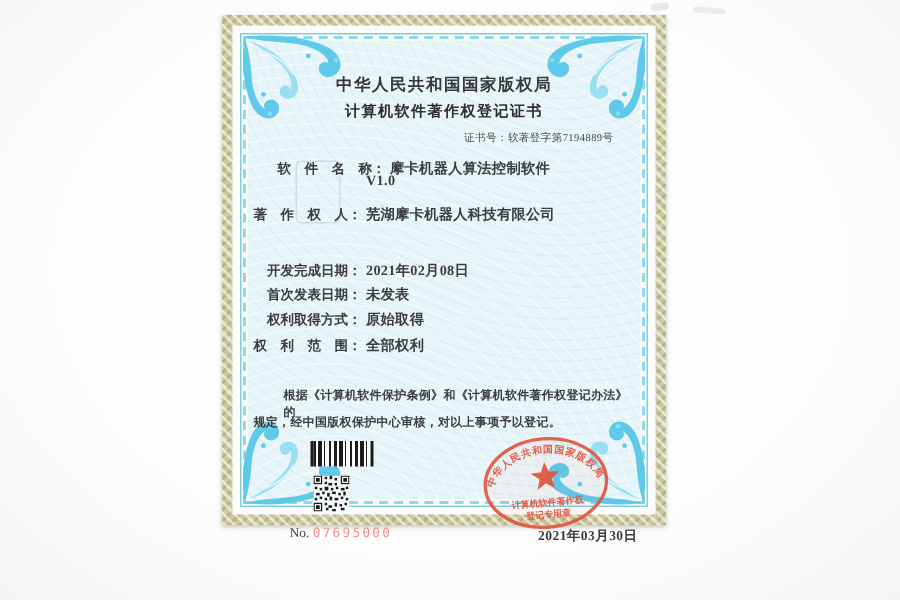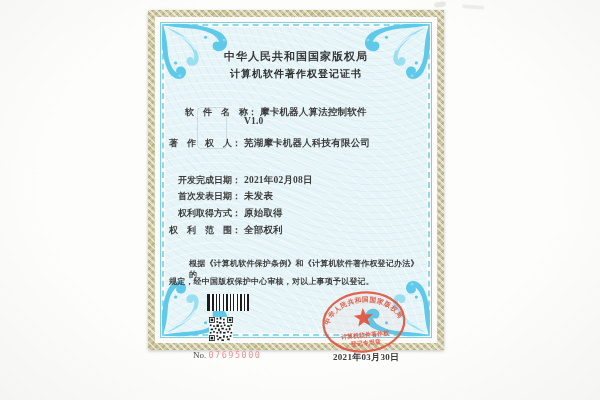--- a/index.html
+++ b/index.html
@@ -70,21 +70,21 @@
       #1c1c1c 3px 5.5px, rgba(0,0,0,0) 5.5px 7px,
       #1c1c1c 7px 8px, rgba(0,0,0,0) 8px 10.5px,
       #1c1c1c 10.5px 11.5px, rgba(0,0,0,0) 11.5px 14px);
     border-left:2px solid #1c1c1c; border-right:2px solid #1c1c1c; }
   .qr { position:absolute; left:44px; top:290px; width:24px; height:24px; }
 
   .serial { position:absolute; left:28px; top:323px; font-size:9px; color:#454545; }
   .serial .num { color:#f0908f; letter-spacing:1.5px; font-family:"DejaVu Sans Mono",monospace; font-size:8.5px; }
 
   .seal { position:absolute; left:155px; top:263px; width:88px; height:66px; transform:rotate(-5deg); }
-  .issue-date { position:absolute; left:168px; top:324px; width:92px; text-align:left;
+  .issue-date { position:absolute; left:168px; top:324px; width:92px; text-align:right;
     font-size:9px; font-weight:bold; color:#3a3a3a; letter-spacing:0.3px; }
 </style>
 </head>
 <body>
 
 <div class="artifact a1"></div>
 <div class="artifact a2"></div>
 
 <svg width="0" height="0" style="position:absolute">
   <defs>
@@ -118,20 +118,21 @@
     </svg>
   <svg class="flourish br" viewBox="0 0 100 80">
       <use href="#flourish-sym"></use>
     </svg>
 
   <div class="content">
 
     <div class="authority">中华人民共和国国家版权局</div>
     <div class="cert-title">计算机软件著作权登记证书</div>
 
+    <div class="certno-line"><span>证书号：</span><span>软著登字第7194889号</span></div>
 
     <div class="watermark"></div>
 
     <div class="field-row r1">
       <span class="field-label">软　件　名　称：</span>
       <span class="field-value">摩卡机器人算法控制软件</span>
     </div>
     <div class="field-row r1b">
       <span class="field-value">V1.0</span>
     </div>

